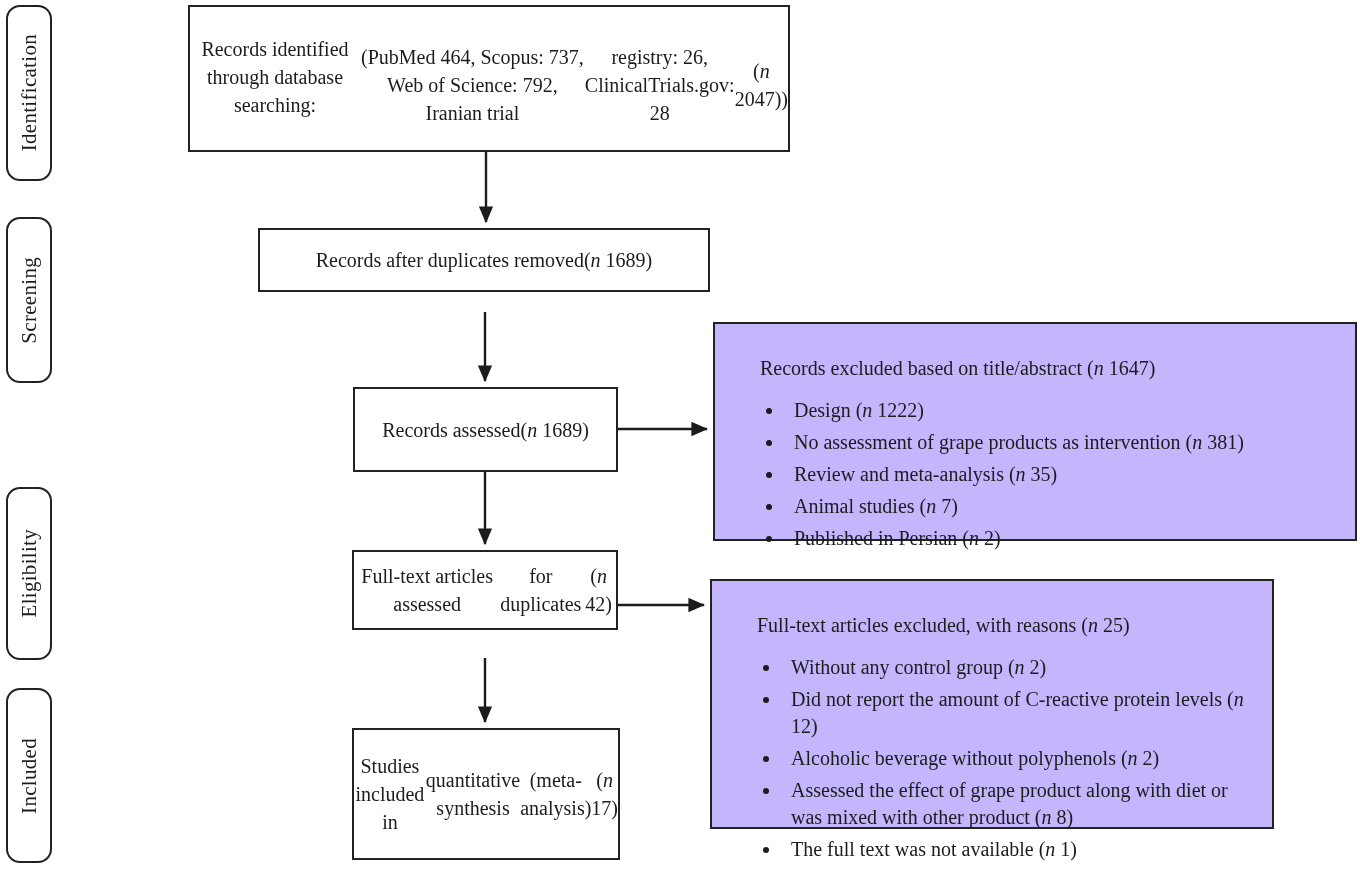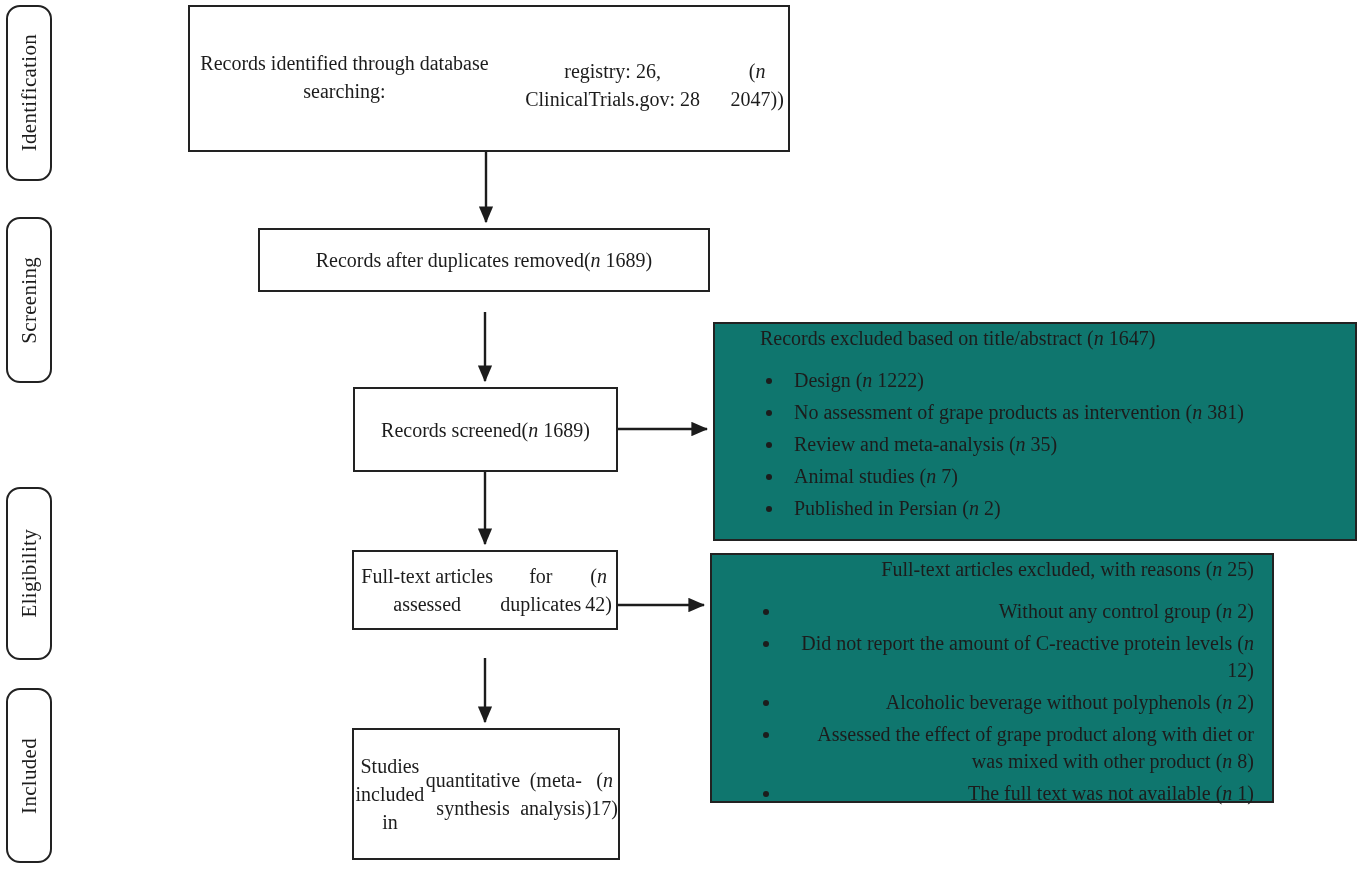--- a/index.html
+++ b/index.html
@@ -60,28 +60,28 @@
   .box-identified .fb-title { margin-bottom: 16px; }
   .box-duplicates { left: 258px; top: 228px; width: 452px; height: 64px; }
   .box-screened   { left: 353px; top: 387px; width: 265px; height: 85px; }
   .box-fulltext   { left: 352px; top: 550px; width: 266px; height: 80px; }
   .box-included   { left: 352px; top: 728px; width: 268px; height: 132px; }
 
   
   .excl-box {
     position: absolute;
     border: 2.2px solid #222;
-    background: #0f766e;
+    background: #c4b5fd;
     box-sizing: border-box;
     font-size: 20px;
     line-height: 27px;
-    padding: 1px 18px 0 45px;
+    padding: 31px 18px 0 45px;
   }
   .excl-records  { left: 713px; top: 322px; width: 644px; height: 219px; }
-  .excl-fulltext { left: 710px; top: 553px; width: 564px; height: 250px; text-align: right; }
+  .excl-fulltext { left: 710px; top: 579px; width: 564px; height: 250px; }
   .excl-title { margin-bottom: 15px; }
   .excl-list { list-style: disc; margin: 0; padding-left: 25px; }
   .excl-list li { margin-bottom: 5px; padding-left: 9px; }
 
   
   .arrows {
     position: absolute;
     left: 0; top: 0;
     pointer-events: none;
   }
@@ -103,29 +103,30 @@
   </div>
   <div class="stage-pill pill-eligibility">
     <span class="stage-text">Eligibility</span>
   </div>
   <div class="stage-pill pill-included">
     <span class="stage-text">Included</span>
   </div>
 
   <div class="flow-box box-identified">
       <div class="fb-title">Records identified through database searching:</div>
+      <div class="fb-line">(PubMed 464, Scopus: 737, Web of Science: 792, Iranian trial</div>
       <div class="fb-line">registry: 26, ClinicalTrials.gov: 28</div>
       <div class="fb-line">(<i>n</i> 2047))</div>
     </div>
   <div class="flow-box box-duplicates">
       <div class="fb-line">Records after duplicates removed</div>
       <div class="fb-line">(<i>n</i> 1689)</div>
     </div>
   <div class="flow-box box-screened">
-      <div class="fb-line">Records screened</div>
+      <div class="fb-line">Records assessed</div>
       <div class="fb-line">(<i>n</i> 1689)</div>
     </div>
   <div class="flow-box box-fulltext">
       <div class="fb-line">Full-text articles assessed</div>
       <div class="fb-line">for duplicates</div>
       <div class="fb-line">(<i>n</i> 42)</div>
     </div>
   <div class="flow-box box-included">
       <div class="fb-line">Studies included in</div>
       <div class="fb-line">quantitative synthesis</div>

